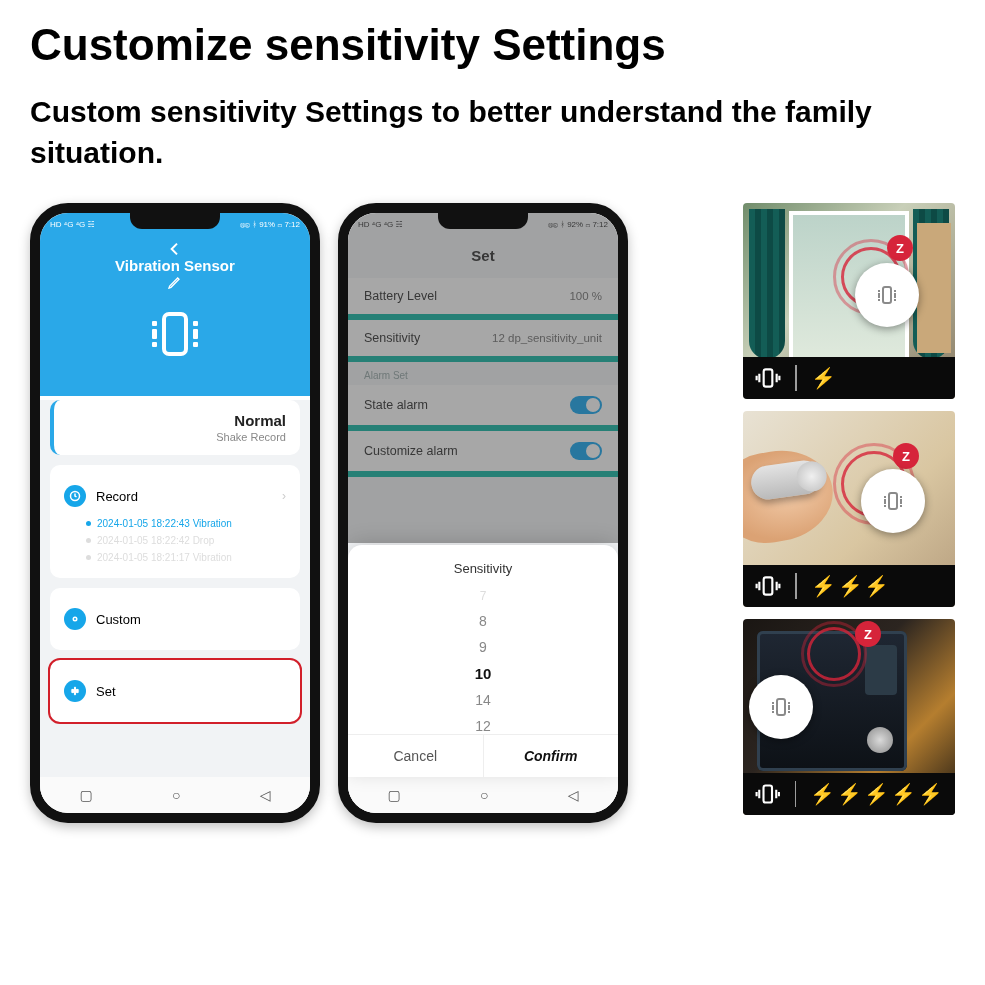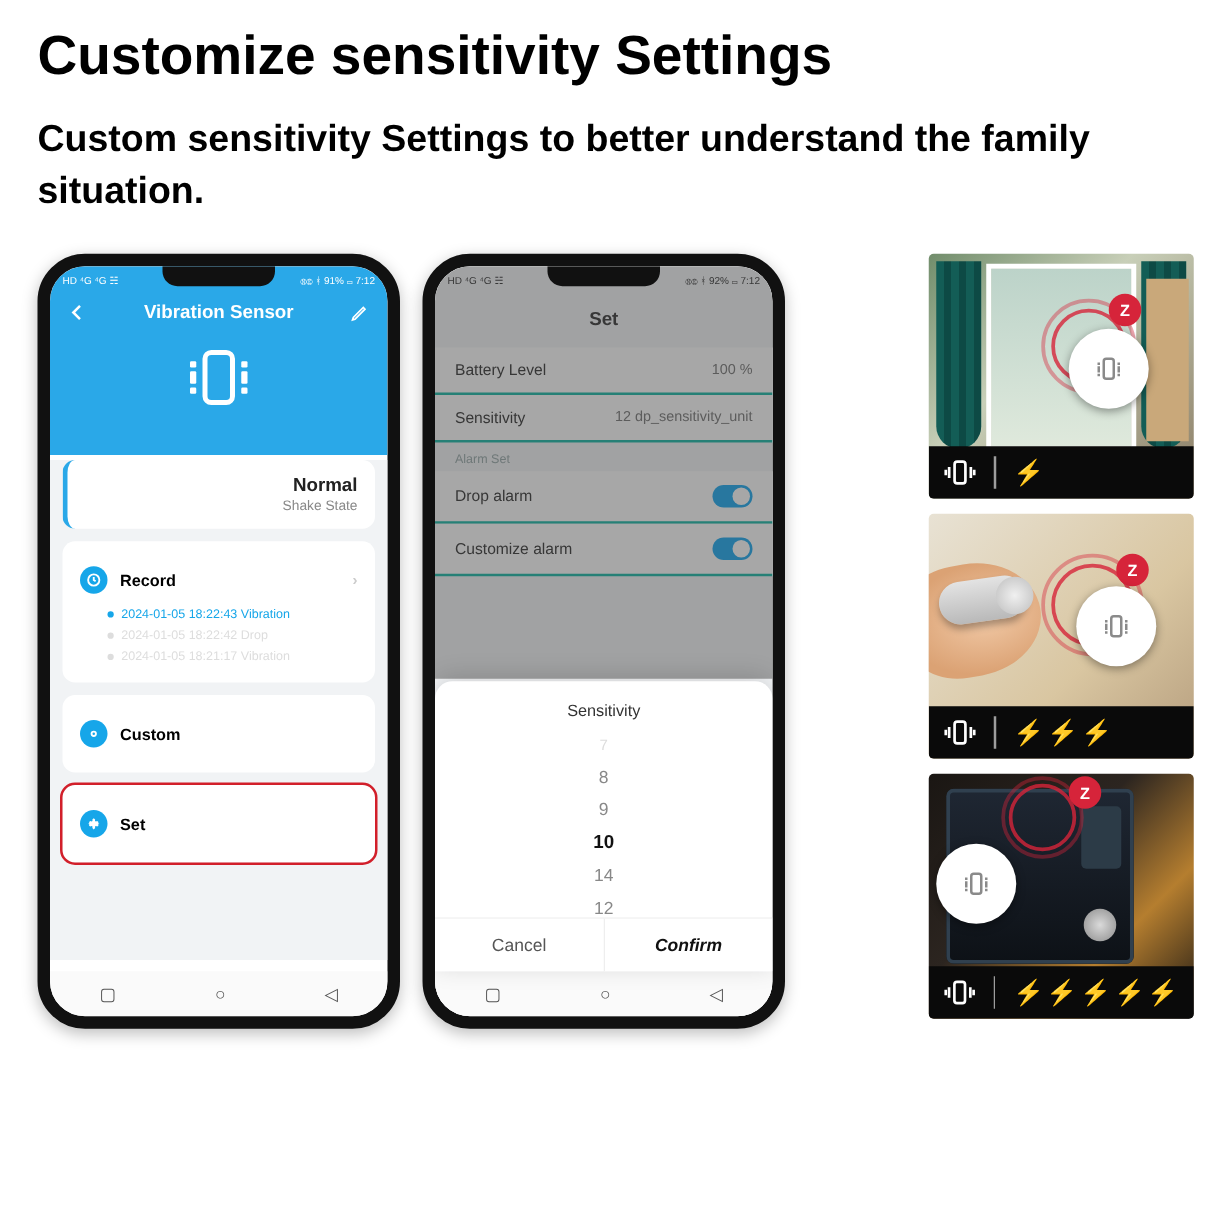--- a/index.html
+++ b/index.html
@@ -65,20 +65,21 @@
     color: #fff;
     padding-bottom: 12px;
   }
   .titlebar {
     display: flex;
     align-items: center;
     justify-content: space-between;
     padding: 8px 14px 4px;
     font-size: 15px;
     font-weight: 600;
+    flex-direction: column;
   }
   .back-chevron, .edit-pen { width:16px; height:16px; }
   .device-icon-wrap {
     text-align: center;
     padding: 18px 0 28px;
   }
   .vib-icon {
     display: inline-flex; align-items:center; justify-content:center;
   }
   .vib-icon .body {
@@ -108,21 +109,20 @@
   .state-card {
     border-left: 4px solid #2aa8e8;
     padding-left: 12px;
   }
   .state-card .v { font-size:15px; font-weight:600; color:#222; }
   .state-card .l { font-size:11px; color:#888; margin-top:2px; }
   .li {
     display:flex; align-items:center; gap:10px;
     padding: 8px 0;
     font-size:13px;
-    font-weight:bold;
   }
   .circle-icon {
     width:22px; height:22px; border-radius:50%;
     background:#16a6e9;
     display:flex; align-items:center; justify-content:center;
     color:#fff; font-size:12px;
   }
   .chev-right {
     margin-left:auto; color:#ccc; font-size:12px;
   }
@@ -152,21 +152,21 @@
     height: 330px;
     background: rgba(60,60,60,.45);
     pointer-events:none;
     z-index:5;
   }
   .set-page { padding-top:4px; }
   .set-title { text-align:center; font-size:15px; font-weight:600; color:#333; padding:10px 0 14px; }
   .set-row {
     display:flex; justify-content:space-between; align-items:center;
     padding:11px 16px; font-size:12.5px;
-    background:#fff; border-bottom:2px solid #14b8a6;
+    background:#fff; border-bottom:6px solid #14b8a6;
     color:#333;
   }
   .set-row .val { color:#777; font-size:11.5px; }
   .set-row.ghost { background:transparent; color:#9aa; font-size:10px; border:none; padding:8px 16px 4px;}
   .switch {
     width:32px; height:18px; border-radius:9px; background:#18a8f0;
     position:relative;
   }
   .switch::after {
     content:""; position:absolute; right:2px; top:2px;
@@ -327,21 +327,21 @@
               <span></span>
               <span class="mid"></span>
               <span></span>
             </span>
         </span>
       </div>
     </div>
     <div class="screen1-bottom">
       <div class="card state-card">
         <div class="v">Normal</div>
-        <div class="l">Shake State</div>
+        <div class="l">Shake Record</div>
       </div>
 
       <div class="card">
         <div class="li">
           <span class="circle-icon">
             <svg width="12" height="12" viewBox="0 0 24 24" fill="none" stroke="#fff" stroke-width="3">
                 <circle cx="12" cy="12" r="9"></circle>
                 <polyline points="12 7 12 12 15 14"></polyline>
               </svg>
           </span>
@@ -409,21 +409,21 @@
         </div>
         <div class="set-row">
           <span>Sensitivity</span>
           <span class="val">12 dp_sensitivity_unit</span>
         </div>
         <div class="set-row ghost">
           <span>Alarm Set</span>
             <span></span>
         </div>
         <div class="set-row">
-          <span>Drop alarm</span>
+          <span>State alarm</span>
           <span class="switch"></span>
         </div>
         <div class="set-row">
           <span>Customize alarm</span>
           <span class="switch"></span>
         </div>
       </div>
       <div class="dim-overlay"></div>
 
       <div class="sheet">

